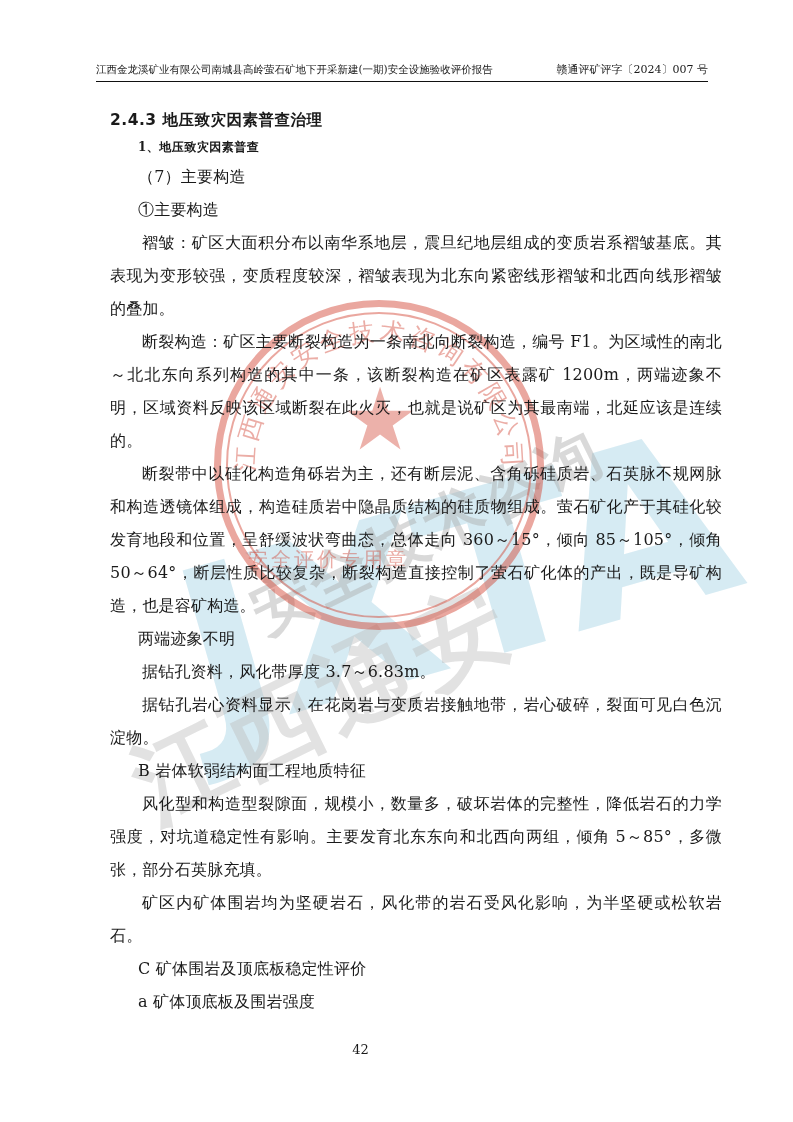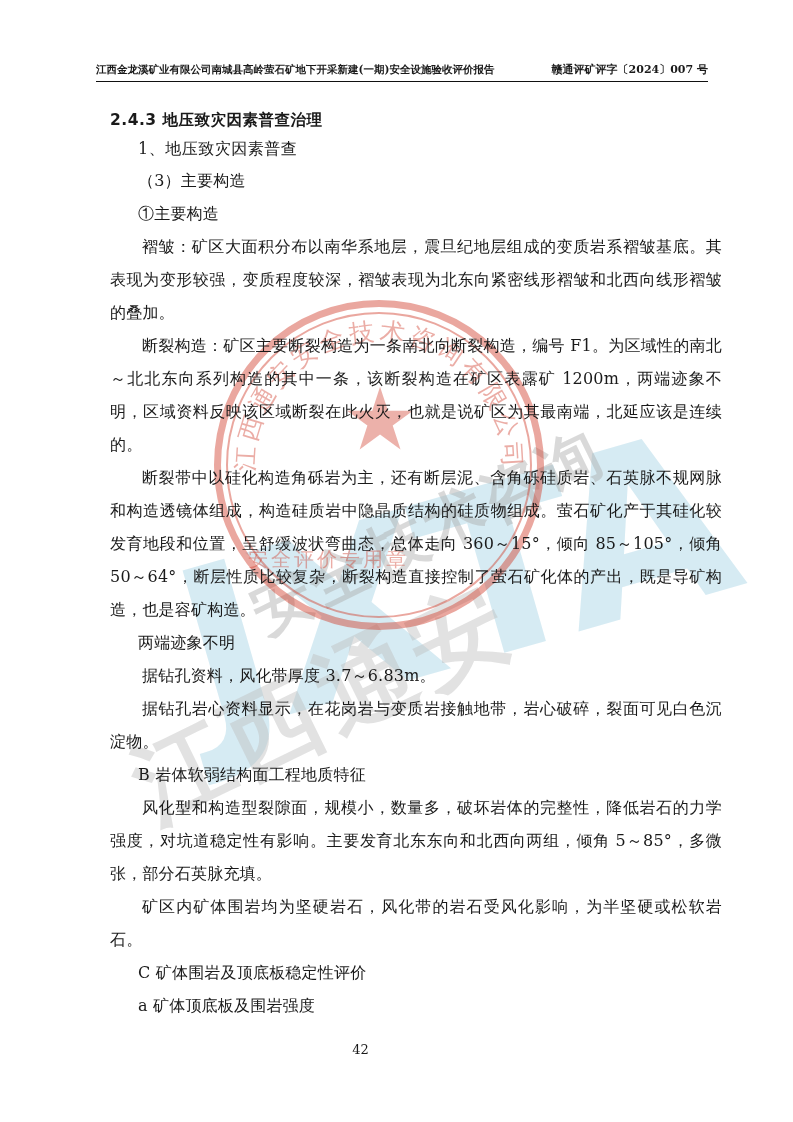--- a/index.html
+++ b/index.html
@@ -111,21 +111,21 @@
     left: 96px;
     top: 62px;
     width: 612px;
     z-index: 10;
   }
   .header-row {
     display: flex;
     align-items: baseline;
     justify-content: space-between;
     font-size: 10.5px;
-    font-weight: bold;
+    font-weight: normal;
     white-space: nowrap;
   }
   .header-left { letter-spacing: 0px; }
   .header-right { letter-spacing: 0px; font-size: 11px; }
   .header-rule {
     margin-top: 4px;
     border-bottom: 1.6px solid #111;
   }
 
   
@@ -138,22 +138,22 @@
     margin-left: 14px;
   }
   .h3 {
     font-size: 15.5px;
     font-weight: bold;
     margin: 10px 0 6px 0;
     font-family: "DejaVu Sans", "Liberation Sans", sans-serif;
     letter-spacing: 0.5px;
   }
   .h4 {
-    font-size: 16px;
-    font-weight: normal;
+    font-size: 12px;
+    font-weight: bold;
     margin: 8px 0 4px 0;
     text-indent: 28px;
     letter-spacing: 0.5px;
   }
   p.para {
     font-size: 16px;
     line-height: 33px;
     margin: 0;
     text-indent: 32px;
     text-align: justify;
@@ -200,21 +200,21 @@
       <span class="header-left">江西金龙溪矿业有限公司南城县高岭萤石矿地下开采新建(一期)安全设施验收评价报告</span>
       <span class="header-right">赣通评矿评字〔2024〕007 号</span>
     </div>
     <div class="header-rule"></div>
   </div>
 
   <div class="content">
     <div class="h3">2.4.3 地压致灾因素普查治理</div>
     <div class="h4">1、地压致灾因素普查</div>
 
-    <p class="para noindent">（3）主要构造</p>
+    <p class="para noindent">（7）主要构造</p>
     <p class="para noindent">①主要构造</p>
     <p class="para">褶皱：矿区大面积分布以南华系地层，震旦纪地层组成的变质岩系褶皱基底。其表现为变形较强，变质程度较深，褶皱表现为北东向紧密线形褶皱和北西向线形褶皱的叠加。</p>
     <p class="para">断裂构造：矿区主要断裂构造为一条南北向断裂构造，编号 F1。为区域性的南北～北北东向系列构造的其中一条，该断裂构造在矿区表露矿 1200m，两端迹象不明，区域资料反映该区域断裂在此火灭，也就是说矿区为其最南端，北延应该是连续的。</p>
     <p class="para">断裂带中以硅化构造角砾岩为主，还有断层泥、含角砾硅质岩、石英脉不规网脉和构造透镜体组成，构造硅质岩中隐晶质结构的硅质物组成。萤石矿化产于其硅化较发育地段和位置，呈舒缓波状弯曲态，总体走向 360～15°，倾向 85～105°，倾角 50～64°，断层性质比较复杂，断裂构造直接控制了萤石矿化体的产出，既是导矿构造，也是容矿构造。</p>
     <p class="para noindent">两端迹象不明</p>
     <p class="para">据钻孔资料，风化带厚度 3.7～6.83m。</p>
     <p class="para">据钻孔岩心资料显示，在花岗岩与变质岩接触地带，岩心破碎，裂面可见白色沉淀物。</p>
     <p class="para noindent">B 岩体软弱结构面工程地质特征</p>
     <p class="para">风化型和构造型裂隙面，规模小，数量多，破坏岩体的完整性，降低岩石的力学强度，对坑道稳定性有影响。主要发育北东东向和北西向两组，倾角 5～85°，多微张，部分石英脉充填。</p>
     <p class="para">矿区内矿体围岩均为坚硬岩石，风化带的岩石受风化影响，为半坚硬或松软岩石。</p>

